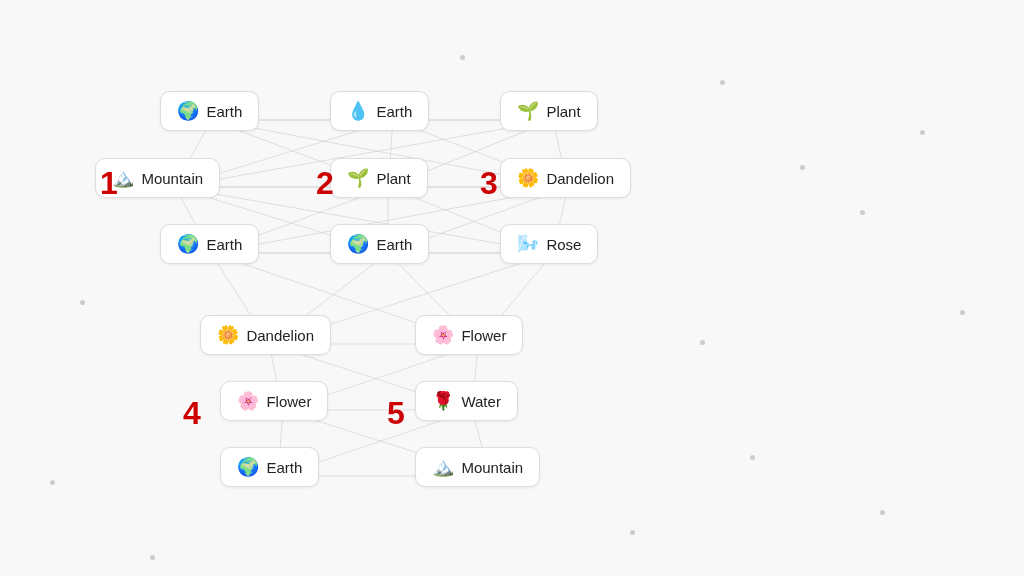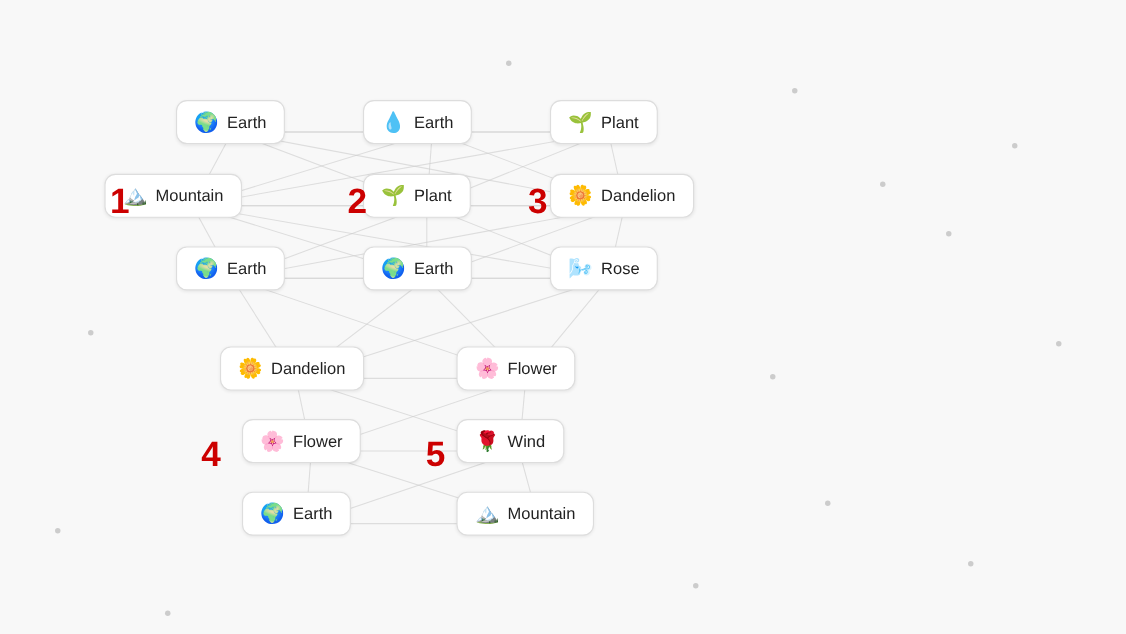--- a/index.html
+++ b/index.html
@@ -182,21 +182,21 @@
     <div class="card" style="left: 415px; top: 315px;">
       <span class="emoji">🌸</span>
       <span>Flower</span>
     </div>
     <div class="card" style="left: 220px; top: 381px;">
       <span class="emoji">🌸</span>
       <span>Flower</span>
     </div>
     <div class="card" style="left: 415px; top: 381px;">
       <span class="emoji">🌹</span>
-      <span>Wind</span>
+      <span>Water</span>
     </div>
     <div class="card" style="left: 220px; top: 447px;">
       <span class="emoji">🌍</span>
       <span>Earth</span>
     </div>
     <div class="card" style="left: 415px; top: 447px;">
       <span class="emoji">🏔️</span>
       <span>Mountain</span>
     </div>
   </div>

